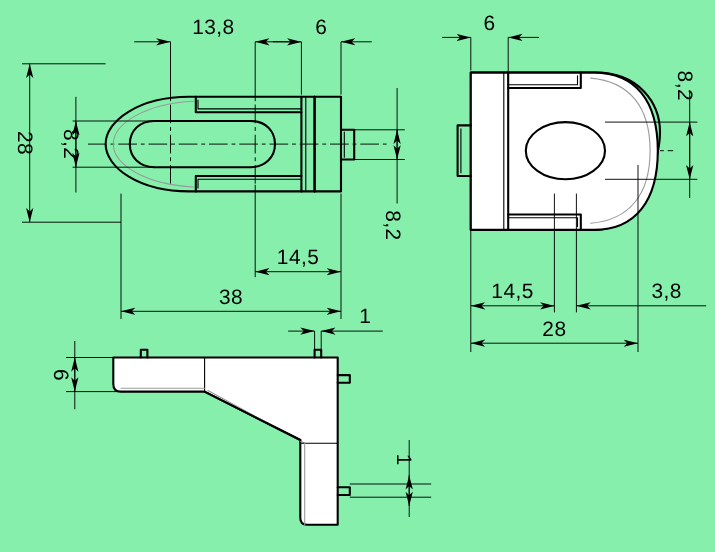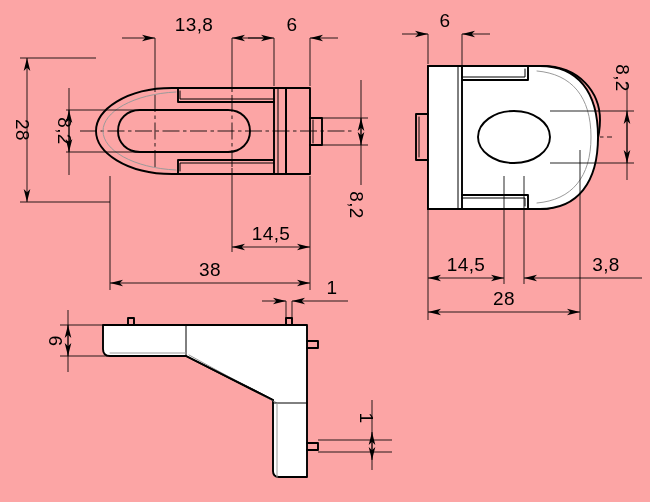--- a/index.html
+++ b/index.html
@@ -7,21 +7,21 @@
     padding: 0;
     background: #ffffff;
   }
   body {
     font-family: "Liberation Sans", sans-serif;
   }
   #drawing-sheet {
     position: relative;
     width: 650px;
     height: 502px;
-    background: #fca5a5;
+    background: #86efac;
     overflow: hidden;
   }
   #drawing-svg {
     display: block;
     width: 650px;
     height: 502px;
   }
   .obj      { fill: none; stroke: #000000; stroke-width: 1.9; stroke-linejoin: round; stroke-linecap: round; }
   .obj-thin { fill: none; stroke: #000000; stroke-width: 1.0; stroke-linejoin: round; stroke-linecap: round; }
   .tangent  { fill: none; stroke: #9a9a9a; stroke-width: 1.0; stroke-linecap: round; }

